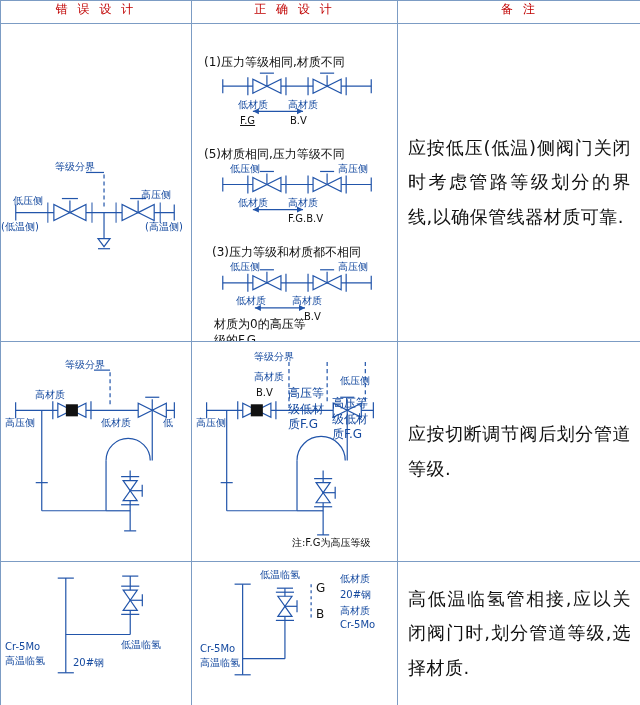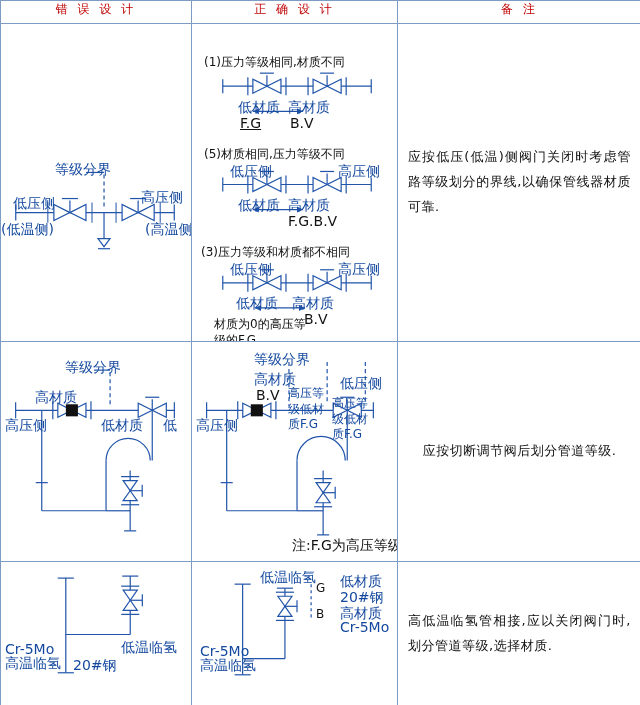--- a/index.html
+++ b/index.html
@@ -50,35 +50,35 @@
   }
   .note-cell {
     display: flex;
     align-items: center;
     justify-content: center;
     height: 100%;
     padding: 0 10px;
     box-sizing: border-box;
   }
   .note-text {
-    font-size: 13px;
+    font-size: 18px;
     line-height: 1.9;
     color: #111;
     text-align: justify;
     letter-spacing: 0.5px;
   }
   
   .dg {
     position: absolute;
     left: 0; top: 0;
     width: 100%; height: 100%;
   }
   .lbl {
     position: absolute;
-    font-size: 14px;
+    font-size: 10px;
     color: #13489e;
     white-space: nowrap;
     line-height: 1;
   }
   .lbl.blk { color: #111; }
   .lbl.big { font-size: 12px; }
   .lbl.sm { font-size: 12px; }
   svg { position: absolute; left: 0; top: 0; overflow: visible; }
   .row-h1 { height: 318px; }
   .row-h2 { height: 220px; }
@@ -213,21 +213,21 @@
         <span class="lbl blk" style="left:48px; top:92px;text-decoration:underline;">F.G</span>
         <span class="lbl blk" style="left:98px; top:92px;">B.V</span>
 
         <span class="lbl blk big" style="left:12px; top:124px;">(5)材质相同,压力等级不同</span>
         <span class="lbl" style="left:38px; top:140px;">低压侧</span>
         <span class="lbl" style="left:146px; top:140px;">高压侧</span>
         <span class="lbl" style="left:46px; top:174px;">低材质</span>
         <span class="lbl" style="left:96px; top:174px;">高材质</span>
         <span class="lbl blk" style="left:96px; top:190px;">F.G.B.V</span>
 
-        <span class="lbl blk big" style="left:9px; top:222px;">(3)压力等级和材质都不相同</span>
+        <span class="lbl blk big" style="left:20px; top:222px;">(3)压力等级和材质都不相同</span>
         <span class="lbl" style="left:38px; top:238px;">低压侧</span>
         <span class="lbl" style="left:146px; top:238px;">高压侧</span>
         <span class="lbl" style="left:44px; top:272px;">低材质</span>
         <span class="lbl" style="left:100px; top:272px;">高材质</span>
         <span class="lbl blk" style="left:112px; top:288px;">B.V</span>
         <span class="lbl blk sm" style="left:22px; top:292px; width:100px; white-space:normal; line-height:1.35;">材质为0的高压等级的F.G</span>
       </div>
     </td>
     <td>
       <div class="note-cell">

